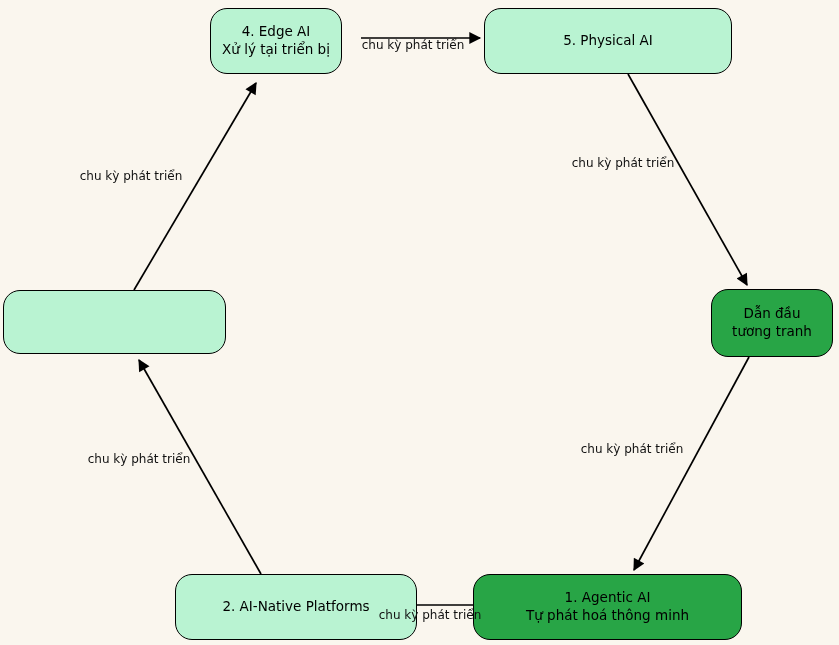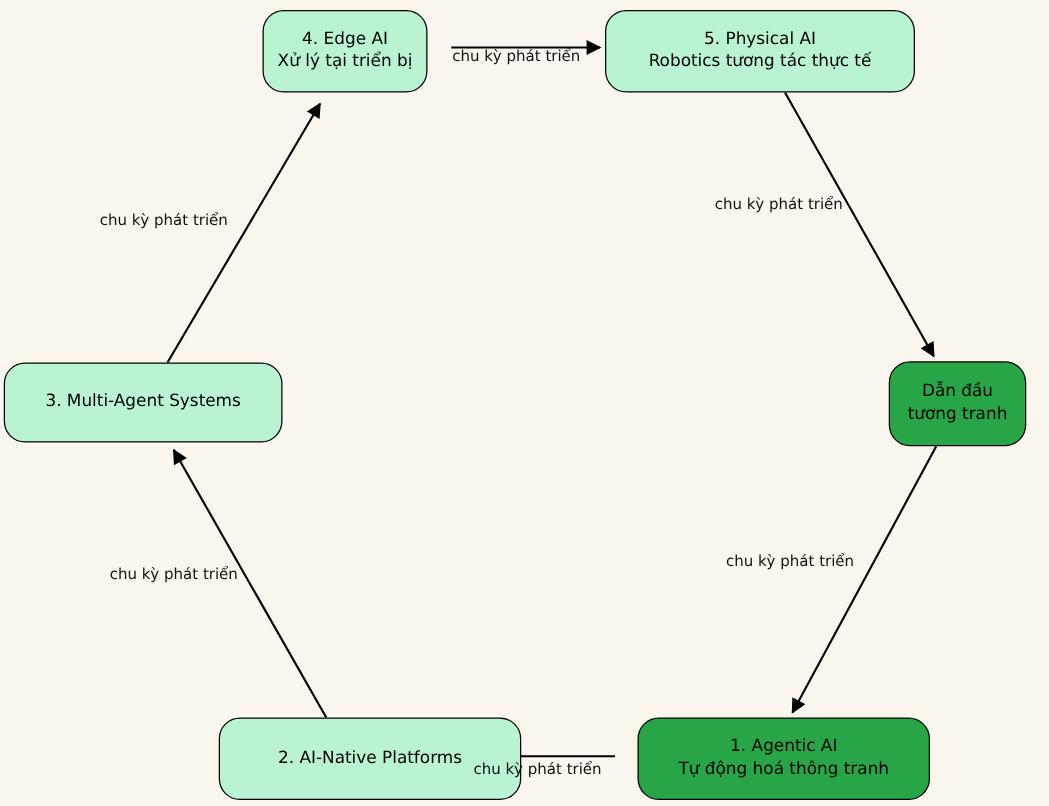--- a/index.html
+++ b/index.html
@@ -40,24 +40,24 @@
     text-align: center;
     font-size: 13.5px;
     line-height: 1.3;
     color: #000000;
   }
   .node.light { background: #b9f3d2; }
   .node.dark  { background: #28a546; }
 
   .node-edge-ai            { left: 198px; top: 8px;   width: 132px; height: 66px; margin-left: 12px; }
   .node-physical-ai        { left: 484px; top: 8px;   width: 248px; height: 66px; text-align: center; }
-  .node-competitive-lead   { left: 711px; top: 289px; width: 110px; height: 68px; }
+  .node-competitive-lead   { left: 711px; top: 289px; width: 122px; height: 68px; }
   .node-multi-agent        { left: 3px;   top: 290px; width: 223px; height: 64px; }
   .node-ai-native          { left: 175px; top: 574px; width: 242px; height: 66px; }
-  .node-agentic-ai         { left: 510px; top: 574px; width: 234px; height: 66px; }
+  .node-agentic-ai         { left: 473px; top: 574px; width: 269px; height: 66px; }
 
   .edge-label {
     position: absolute;
     transform: translate(-50%, -50%);
     font-size: 12px;
     color: #111111;
     white-space: nowrap;
   }
   .lbl-top         { left: 413px; top: 45px; }
   .lbl-right-upper { left: 623px; top: 163px; }
@@ -85,39 +85,37 @@
     <line x1="134" y1="290" x2="256" y2="83" marker-end="url(#arrowhead)"></line>
   </svg>
 
   <div class="node light node-edge-ai">
     <div>4. Edge AI</div>
     <div>Xử lý tại triển bị</div>
   </div>
 
   <div class="node light node-physical-ai">
     <div>5. Physical AI</div>
-    <div>Robotics tương tác thực tế</div>
   </div>
 
   <div class="node dark node-competitive-lead">
     <div>Dẫn đầu</div>
     <div>tương tranh</div>
   </div>
 
   <div class="node light node-multi-agent">
-    <div>3. Multi-Agent Systems</div>
   </div>
 
   <div class="node light node-ai-native">
     <div>2. AI-Native Platforms</div>
   </div>
 
   <div class="node dark node-agentic-ai">
     <div>1. Agentic AI</div>
-    <div>Tự động hoá thông tranh</div>
+    <div>Tự phát hoá thông minh</div>
   </div>
 
   <div class="edge-label lbl-top">chu kỳ phát triển</div>
   <div class="edge-label lbl-right-upper">chu kỳ phát triển</div>
   <div class="edge-label lbl-right-lower">chu kỳ phát triển</div>
   <div class="edge-label lbl-bottom">chu kỳ phát triển</div>
   <div class="edge-label lbl-left-lower">chu kỳ phát triển</div>
   <div class="edge-label lbl-left-upper">chu kỳ phát triển</div>
 
 </div>

